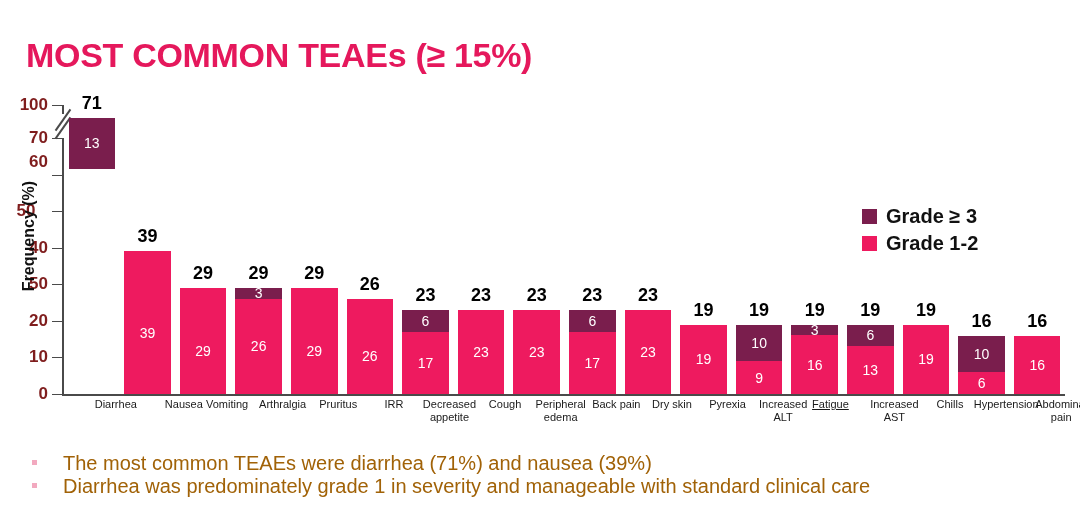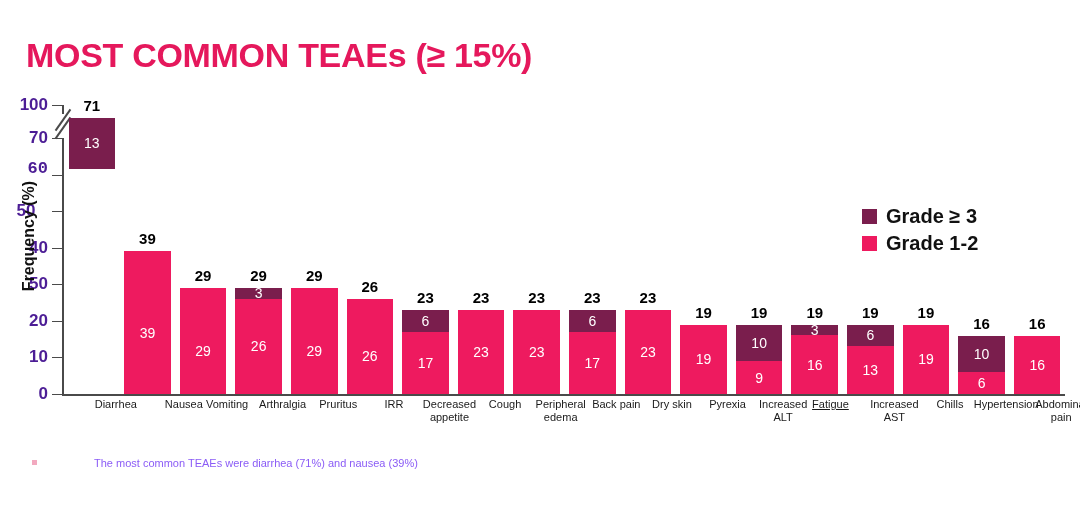--- a/index.html
+++ b/index.html
@@ -50,21 +50,21 @@
     width:10px; height:1px;
     background:#4a4a4a;
   }
   .y-tick-label{
     position:absolute;
     right:0;
     width:44px;
     text-align:right;
     font-size:17px;
     font-weight:bold;
-    color:#4c1d95;
+    color:#7f1d1d;
     transform:translateY(-10px);
   }
   #y-tick-labels{
     position:absolute;
     left:0; top:0; width:48px; height:310px;
   }
 
   
   #axis-break{
     position:absolute;
@@ -126,21 +126,21 @@
   .seg-label{
     font-size:14px;
     color:#ffffff;
     font-weight:normal;
     line-height:1;
   }
   .total-label{
     position:absolute;
     left:0; right:0;
     text-align:center;
-    font-size:15px;
+    font-size:18px;
     font-weight:bold;
     color:#000000;
     white-space:nowrap;
   }
 
   
   #x-labels{
     position:absolute;
     left:64px; top:306px;
     width:1001px; height:44px;margin-left:24px;
@@ -187,45 +187,44 @@
     align-items:flex-start;
     height:23px;
   }
   .bullet-marker{
     width:5px;height:5px;
     background:#f2a9bf;
     margin:8px 26px 0 2px;
     flex:none;
   }
   .bullet-text{
-    font-size:11px;
-    color:#8b5cf6;
+    font-size:20px;
+    color:#a16207;
     line-height:22px;
     white-space:nowrap;
-    margin-left:31px;
   }
 </style>
 </head>
 <body>
 
 <div id="chart-title">MOST COMMON TEAEs (≥ 15%)</div>
 
 <div id="chart-area">
 
   <div id="y-axis-line"></div>
   <div id="x-axis-line"></div>
 
   <div id="y-tick-labels">
       <div class="y-tick-label" style="top: 302px;">0</div>
       <div class="y-tick-label" style="top: 265.429px;">10</div>
       <div class="y-tick-label" style="top: 228.857px;">20</div>
       <div class="y-tick-label" style="top: 192.286px;">50</div>
       <div class="y-tick-label" style="top: 155.714px;">40</div>
       <div class="y-tick-label" style="top: 119.143px; text-align: center;">50</div>
-      <div class="y-tick-label" style="top: 77px; font-family: Liberation Mono, monospace;">60</div>
+      <div class="y-tick-label" style="top: 70px;">60</div>
       <div class="y-tick-label" style="top: 46px;">70</div>
       <div class="y-tick-label" style="top: 13px;">100</div>
     </div>
   <div id="y-ticks-holder">
       <div class="y-tick" style="top: 302px;"></div>
       <div class="y-tick" style="top: 265.429px;"></div>
       <div class="y-tick" style="top: 228.857px;"></div>
       <div class="y-tick" style="top: 192.286px;"></div>
       <div class="y-tick" style="top: 155.714px;"></div>
       <div class="y-tick" style="top: 119.143px;"></div>
@@ -481,13 +480,17 @@
         <span class="legend-label">Grade 1-2</span>
       </div>
     </div>
 </div>
 
 <div id="bullets">
     <div class="bullet-row">
       <span class="bullet-marker" style="background: rgb(242, 169, 191);"></span>
       <span class="bullet-text">The most common TEAEs were diarrhea (71%) and nausea (39%)</span>
     </div>
+    <div class="bullet-row">
+      <span class="bullet-marker" style="background: rgb(242, 169, 191);"></span>
+      <span class="bullet-text">Diarrhea was predominately grade 1 in severity and manageable with standard clinical care</span>
+    </div>
   </div>
 
 </body></html>

